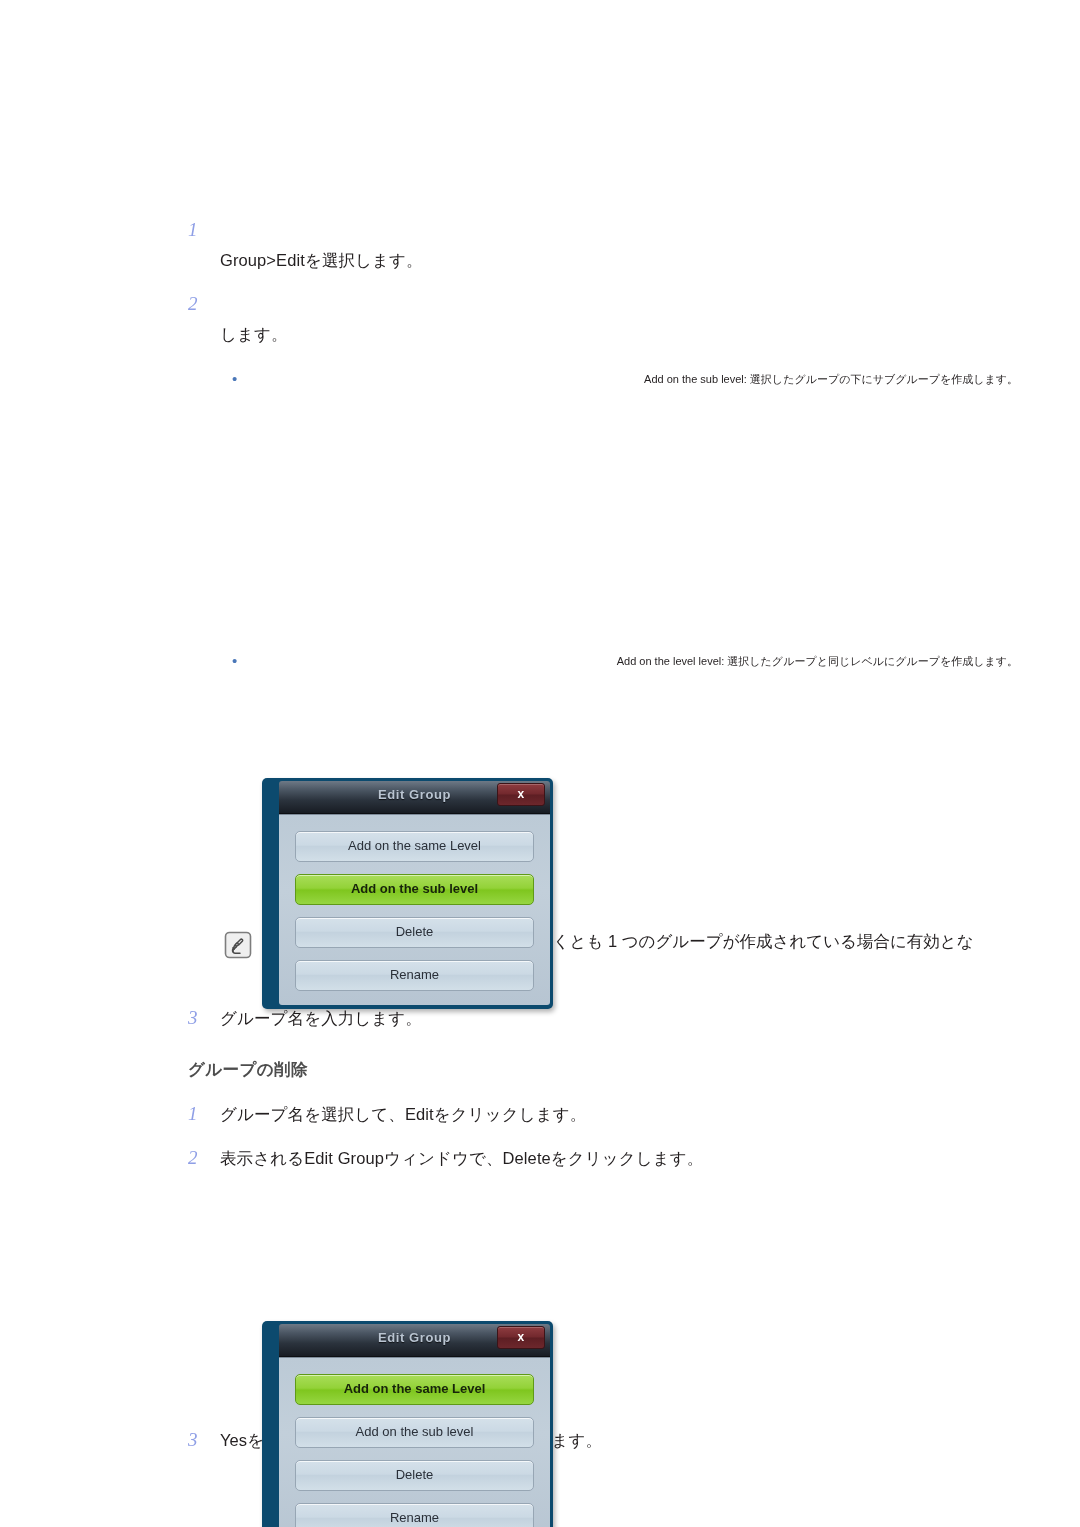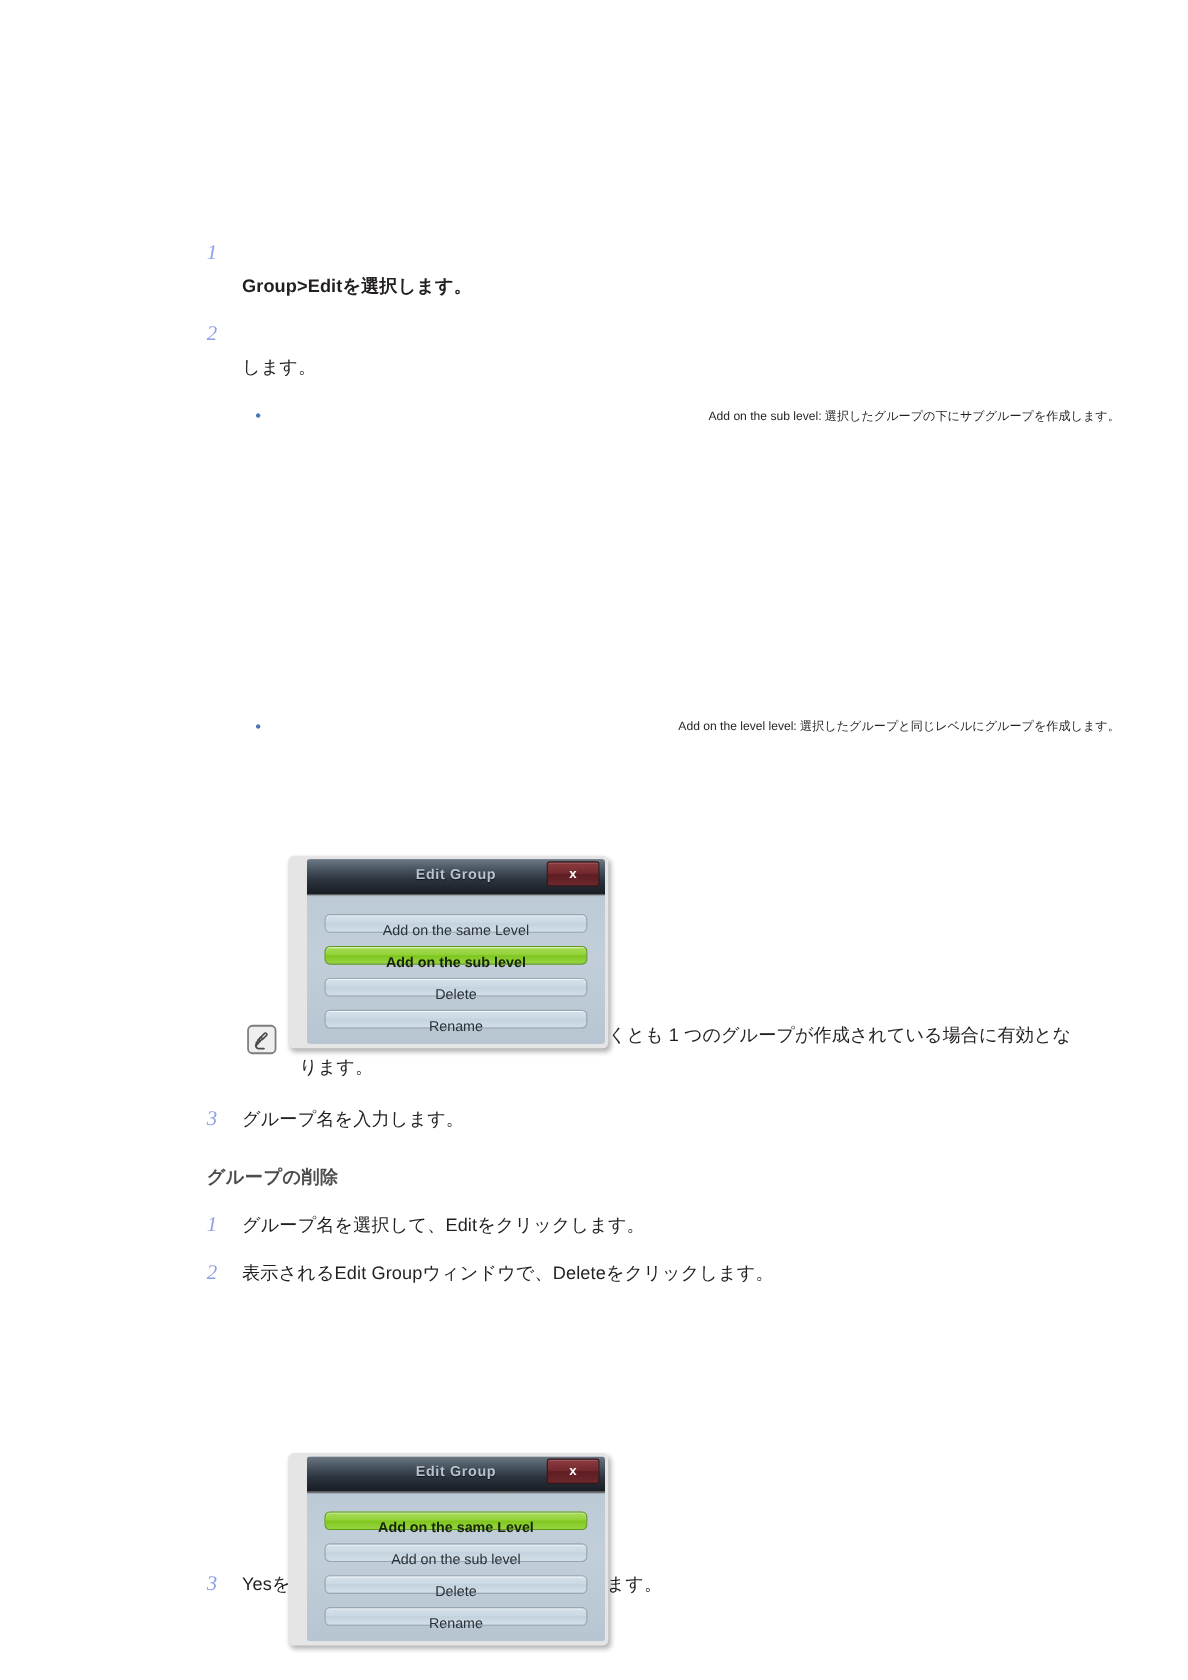--- a/index.html
+++ b/index.html
@@ -46,21 +46,21 @@
     line-height: 30px;
     font-family: "Liberation Serif", "DejaVu Serif", serif;
   }
   .step-body {
     flex: 1;
     font-size: 16.5px;
     line-height: 30px;
     color: #231f20;
     letter-spacing: 0.1px;
   }
-  .step-body b { font-weight: bold; }
+  .step-body b { font-weight: normal; }
 
   
   .bullet-row {
     display: flex;
     align-items: flex-start;
     margin: 16px 0 4px 0;
     padding-left: 40px;
   }
   .bullet-dot {
     flex: 0 0 32px;
@@ -103,21 +103,21 @@
     font-size: 16.5px;
     line-height: 29px;
     color: #231f20;
   }
 
   
   .dlg-wrap { position: relative; }
   .dialog {
     position: relative;
     width: 291px;
-    background: #e5e5e5;
+    background: #0c4a6e;
     border-radius: 5px;
     box-shadow: 2px 3px 5px rgba(0,0,0,0.30);
     padding: 3px 3px 4px 17px;
     box-sizing: border-box;
     overflow: hidden;
   }
   .dlg-titlebar {
     position: relative;
     height: 32px;
     border-radius: 3px 3px 0 0;
@@ -153,21 +153,21 @@
     line-height: 20px;
     letter-spacing: 0.5px;
   }
   .dlg-body {
     background: linear-gradient(to bottom, #bccad6 0%, #c2cfda 40%, #b7c5d2 100%);
     padding: 16px 16px 14px 16px;
     border-radius: 0 0 3px 3px;
     border-top: 1px solid #7e8b99;
   }
   .dlg-btn {
-    height: 17px;
+    height: 31px;
     line-height: 28px;
     border-radius: 5px;
     text-align: center;
     font-size: 13px;
     color: #2a3039;
     margin-bottom: 12px;
     box-sizing: border-box;
     background: linear-gradient(to bottom, #d5e1ea 0%, #cbd9e4 45%, #c3d2de 50%, #d2dfe8 100%);
     border: 1px solid #97a6b4;
     box-shadow: inset 0 1px 0 rgba(255,255,255,0.75);

